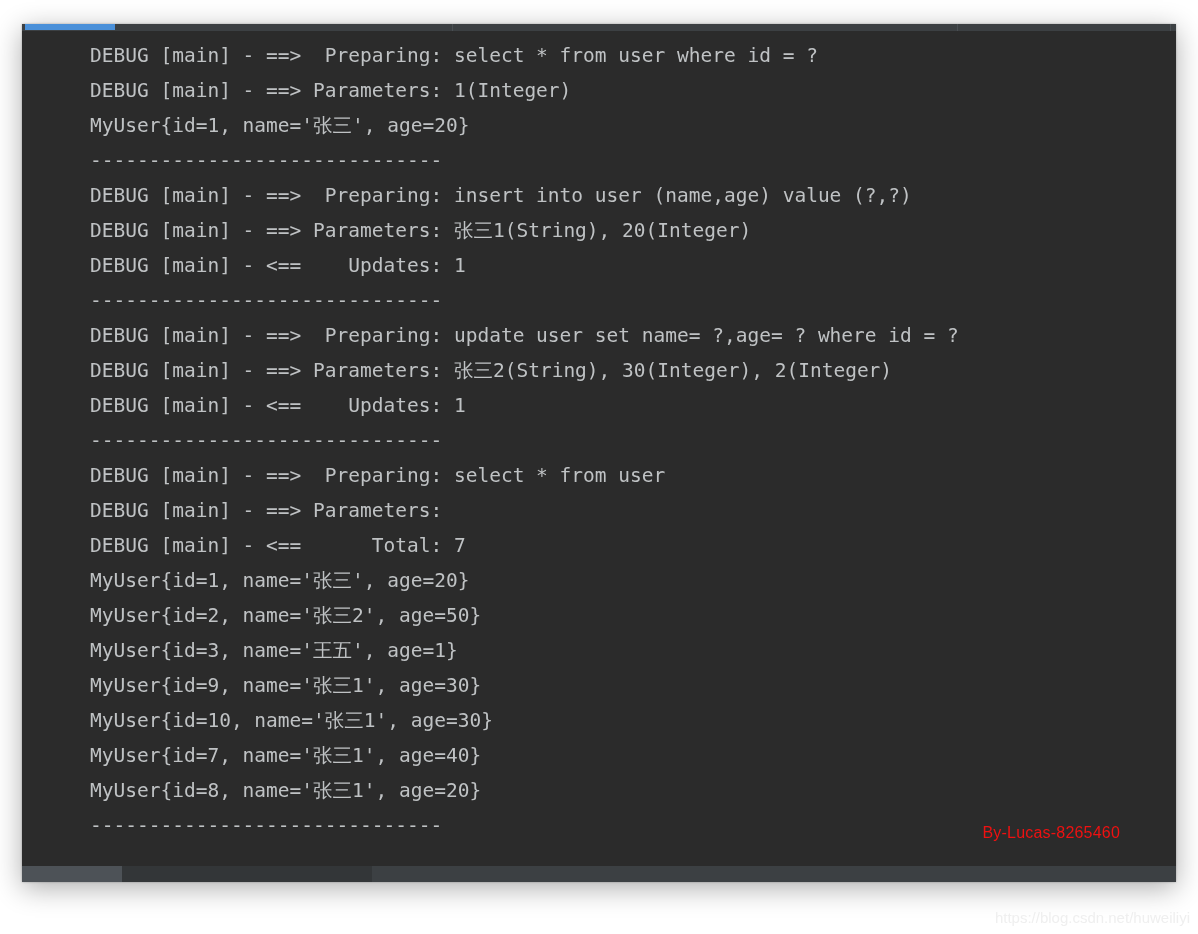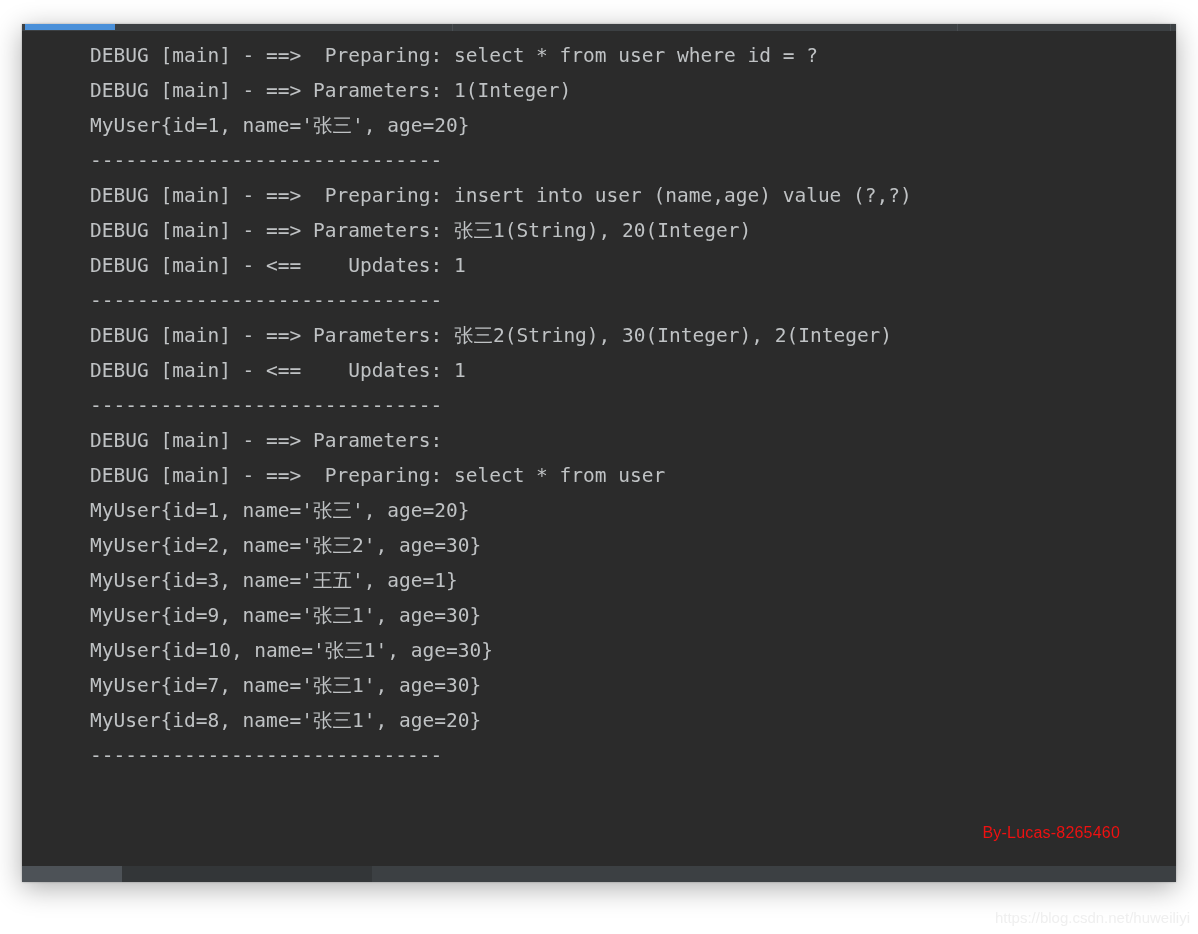--- a/index.html
+++ b/index.html
@@ -143,31 +143,33 @@
   <div id="log-output">
 
   <div class="log-line">DEBUG [main] - ==&gt;  Preparing: select * from user where id = ?</div>
       <div class="log-line">DEBUG [main] - ==&gt; Parameters: 1(Integer)</div>
       <div class="log-line">MyUser{id=1, name='张三', age=20}</div>
       <div class="log-line sep">------------------------------</div>
       <div class="log-line">DEBUG [main] - ==&gt;  Preparing: insert into user (name,age) value (?,?)</div>
       <div class="log-line">DEBUG [main] - ==&gt; Parameters: 张三1(String), 20(Integer)</div>
       <div class="log-line">DEBUG [main] - &lt;==    Updates: 1</div>
       <div class="log-line sep">------------------------------</div>
+      <div class="log-line">DEBUG [main] - ==&gt;  Preparing: update user set name= ?,age= ? where id = ?</div>
       <div class="log-line">DEBUG [main] - ==&gt; Parameters: 张三2(String), 30(Integer), 2(Integer)</div>
       <div class="log-line">DEBUG [main] - &lt;==    Updates: 1</div>
       <div class="log-line sep">------------------------------</div>
+      <div class="log-line">DEBUG [main] - ==&gt;  Preparing: select * from user</div>
       <div class="log-line">DEBUG [main] - ==&gt; Parameters: </div>
-      <div class="log-line">DEBUG [main] - ==&gt;  Preparing: select * from user</div>
+      <div class="log-line">DEBUG [main] - &lt;==      Total: 7</div>
       <div class="log-line">MyUser{id=1, name='张三', age=20}</div>
-      <div class="log-line">MyUser{id=2, name='张三2', age=30}</div>
+      <div class="log-line">MyUser{id=2, name='张三2', age=50}</div>
       <div class="log-line">MyUser{id=3, name='王五', age=1}</div>
       <div class="log-line">MyUser{id=9, name='张三1', age=30}</div>
       <div class="log-line">MyUser{id=10, name='张三1', age=30}</div>
-      <div class="log-line">MyUser{id=7, name='张三1', age=30}</div>
+      <div class="log-line">MyUser{id=7, name='张三1', age=40}</div>
       <div class="log-line">MyUser{id=8, name='张三1', age=20}</div>
       <div class="log-line sep">------------------------------</div>
     </div>
 
   <div id="author-watermark">By-Lucas-8265460</div>
 
   <div id="hscrollbar">
     <div id="hscroll-thumb"></div>
     <div id="hscroll-track-dark"></div>
   </div>

